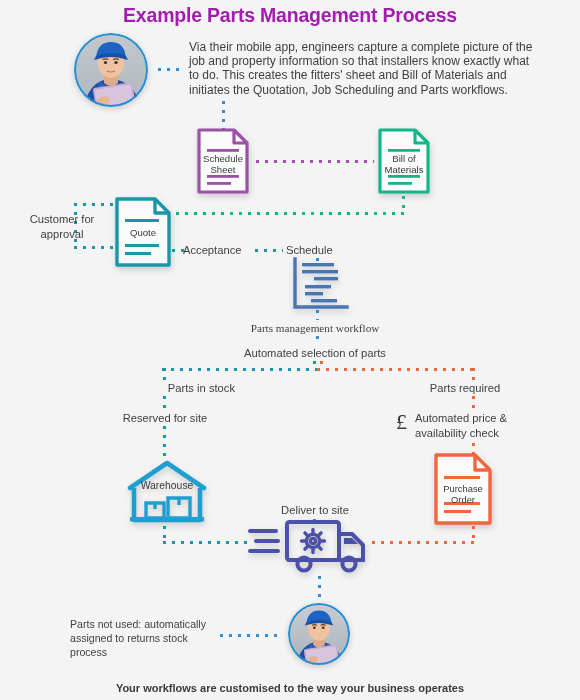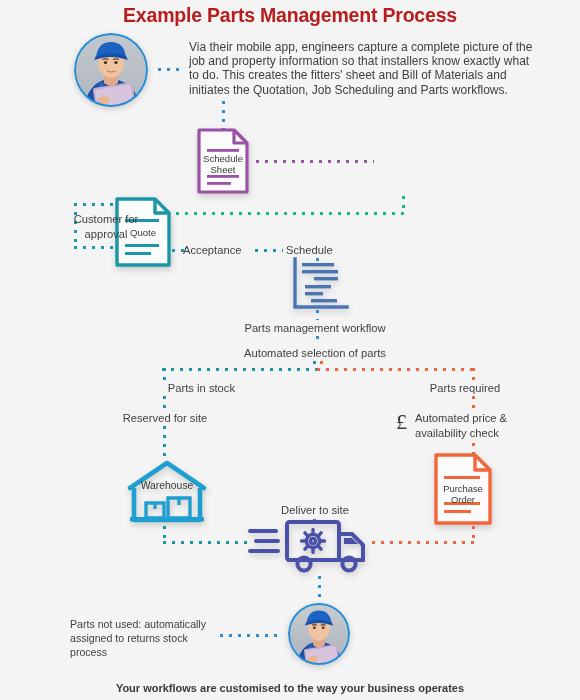--- a/index.html
+++ b/index.html
@@ -13,31 +13,31 @@
   }
   .stage{position:absolute;left:0;top:0;width:580px;height:700px;}
   .abs{position:absolute;}
 
   
   #title{
     left:0;top:4px;width:580px;
     text-align:center;
     font-size:19.5px;
     font-weight:bold;
-    color:#b91c1c;
+    color:#a21caf;
     letter-spacing:-0.2px;
   }
 
   
   .txt{font-size:12px;line-height:14.2px;color:#3f3f3f;}
   #intro{left:189px;top:40px;width:345px;}
-  #lbl-customer{left:22px;top:212px;width:80px;text-align:center;font-size:11.2px;line-height:15px;margin-left:44px;}
+  #lbl-customer{left:22px;top:212px;width:80px;text-align:center;font-size:11.2px;line-height:15px;}
   #lbl-acceptance{left:183px;top:243px;width:76px;font-size:11.2px;}
   #lbl-schedule{left:286px;top:243px;width:74px;font-size:11.2px;}
-  #lbl-pmw{left:160px;top:321px;width:310px;text-align:center;font-size:11.2px;}
+  #lbl-pmw{left:160px;top:321px;width:310px;text-align:center;font-size:11.2px;font-family:Liberation Serif, serif;}
   #lbl-asp{left:160px;top:346px;width:310px;text-align:center;font-size:11.2px;}
   #lbl-pis{left:95px;top:381px;width:140px;text-align:right;font-size:11.2px;}
   #lbl-rfs{left:95px;top:411px;width:140px;text-align:center;font-size:11.2px;}
   #lbl-preq{left:395px;top:381px;width:140px;text-align:center;font-size:11.2px;}
   #lbl-apac{left:415px;top:411px;width:120px;font-size:11.2px;line-height:15px;}
   #pound{left:396px;top:411px;width:22px;font-size:22px;line-height:22px;color:#3a3a3a;font-family:"Liberation Serif","DejaVu Serif",serif;}
   #lbl-deliver{left:250px;top:503px;width:130px;text-align:center;font-size:11.2px;}
   #lbl-returns{left:70px;top:617px;width:150px;font-size:10.6px;line-height:14.2px;}
   #footer{left:0;top:682px;width:580px;text-align:center;font-size:11px;font-weight:bold;color:#3a3a3a;}
 
@@ -136,20 +136,33 @@
       <rect x="11" y="55" width="24" height="2.8" fill="#9b51a5"></rect>
     </svg>
     <div class="abs" style="left:0;top:26px;width:54px;text-align:center;font-size:9.6px;line-height:11.4px;color:#3a3a3a;">
       <div>Schedule</div>
       <div>Sheet</div>
     </div>
   </div>
 
   <div class="abs dots-h dh-purple" style="left:256px;top:160px;width:118px;"></div>
 
+  <div class="abs iconbox" id="doc-bom">
+    <svg width="54" height="68" viewBox="0 0 54 68">
+      <path d="M3 3 H38 L51 16 V65 H3 Z" fill="#fbfbfb" stroke="#13b58a" stroke-width="3.2" stroke-linejoin="round"></path>
+      <path d="M38 3 V16 H51" fill="none" stroke="#13b58a" stroke-width="3.2" stroke-linejoin="round"></path>
+      <rect x="11" y="22" width="32" height="2.8" fill="#13b58a"></rect>
+      <rect x="11" y="48" width="32" height="2.8" fill="#13b58a"></rect>
+      <rect x="11" y="55" width="24" height="2.8" fill="#13b58a"></rect>
+    </svg>
+    <div class="abs" style="left:0;top:26px;width:54px;text-align:center;font-size:9.6px;line-height:11.4px;color:#3a3a3a;">
+      <div>Bill of</div>
+      <div>Materials</div>
+    </div>
+  </div>
 
   <div class="abs dots-v dv-green" style="left:402px;top:196px;height:18px;"></div>
   <div class="abs dots-h dh-green" style="left:176px;top:212px;width:228px;"></div>
 
   <div class="abs iconbox" id="doc-quote">
     <svg width="58" height="72" viewBox="0 0 58 72">
       <path d="M3 3 H41 L55 17 V69 H3 Z" fill="#fbfbfb" stroke="#1996a8" stroke-width="3.4" stroke-linejoin="round"></path>
       <path d="M41 3 V17 H55" fill="none" stroke="#1996a8" stroke-width="3.4" stroke-linejoin="round"></path>
       <rect x="11" y="23" width="34" height="3" fill="#1996a8"></rect>
       <rect x="11" y="48" width="34" height="3" fill="#1996a8"></rect>

